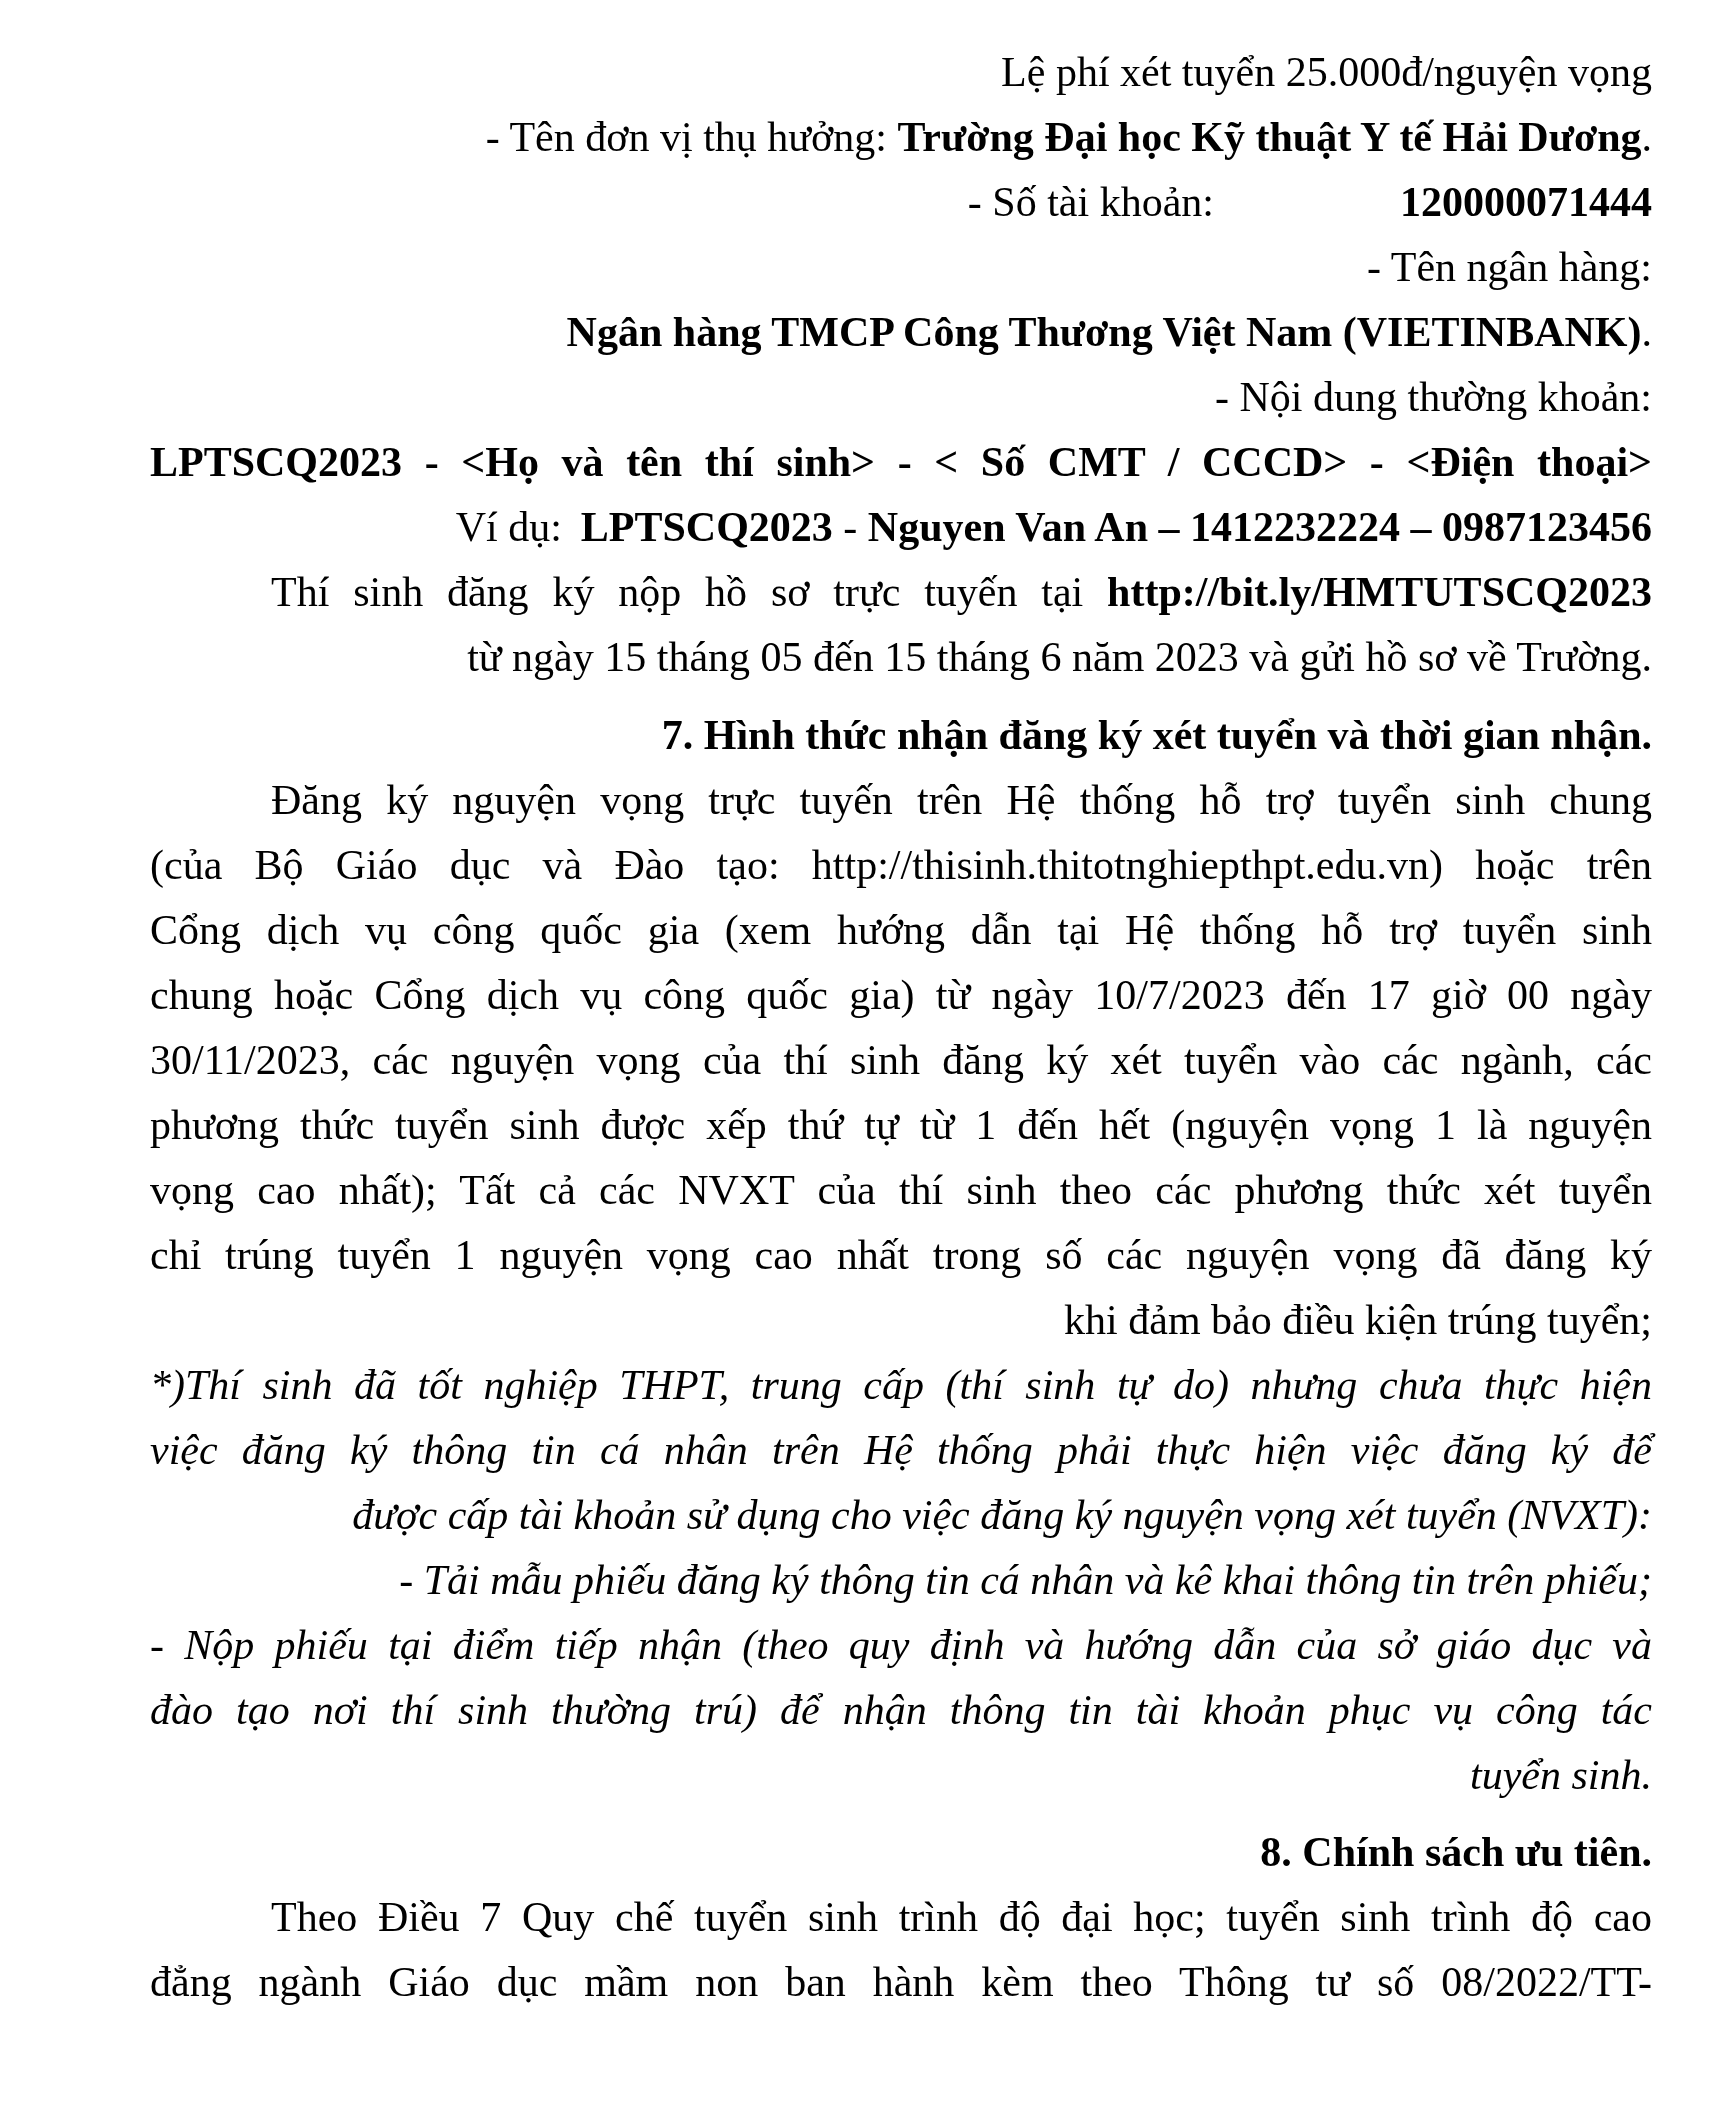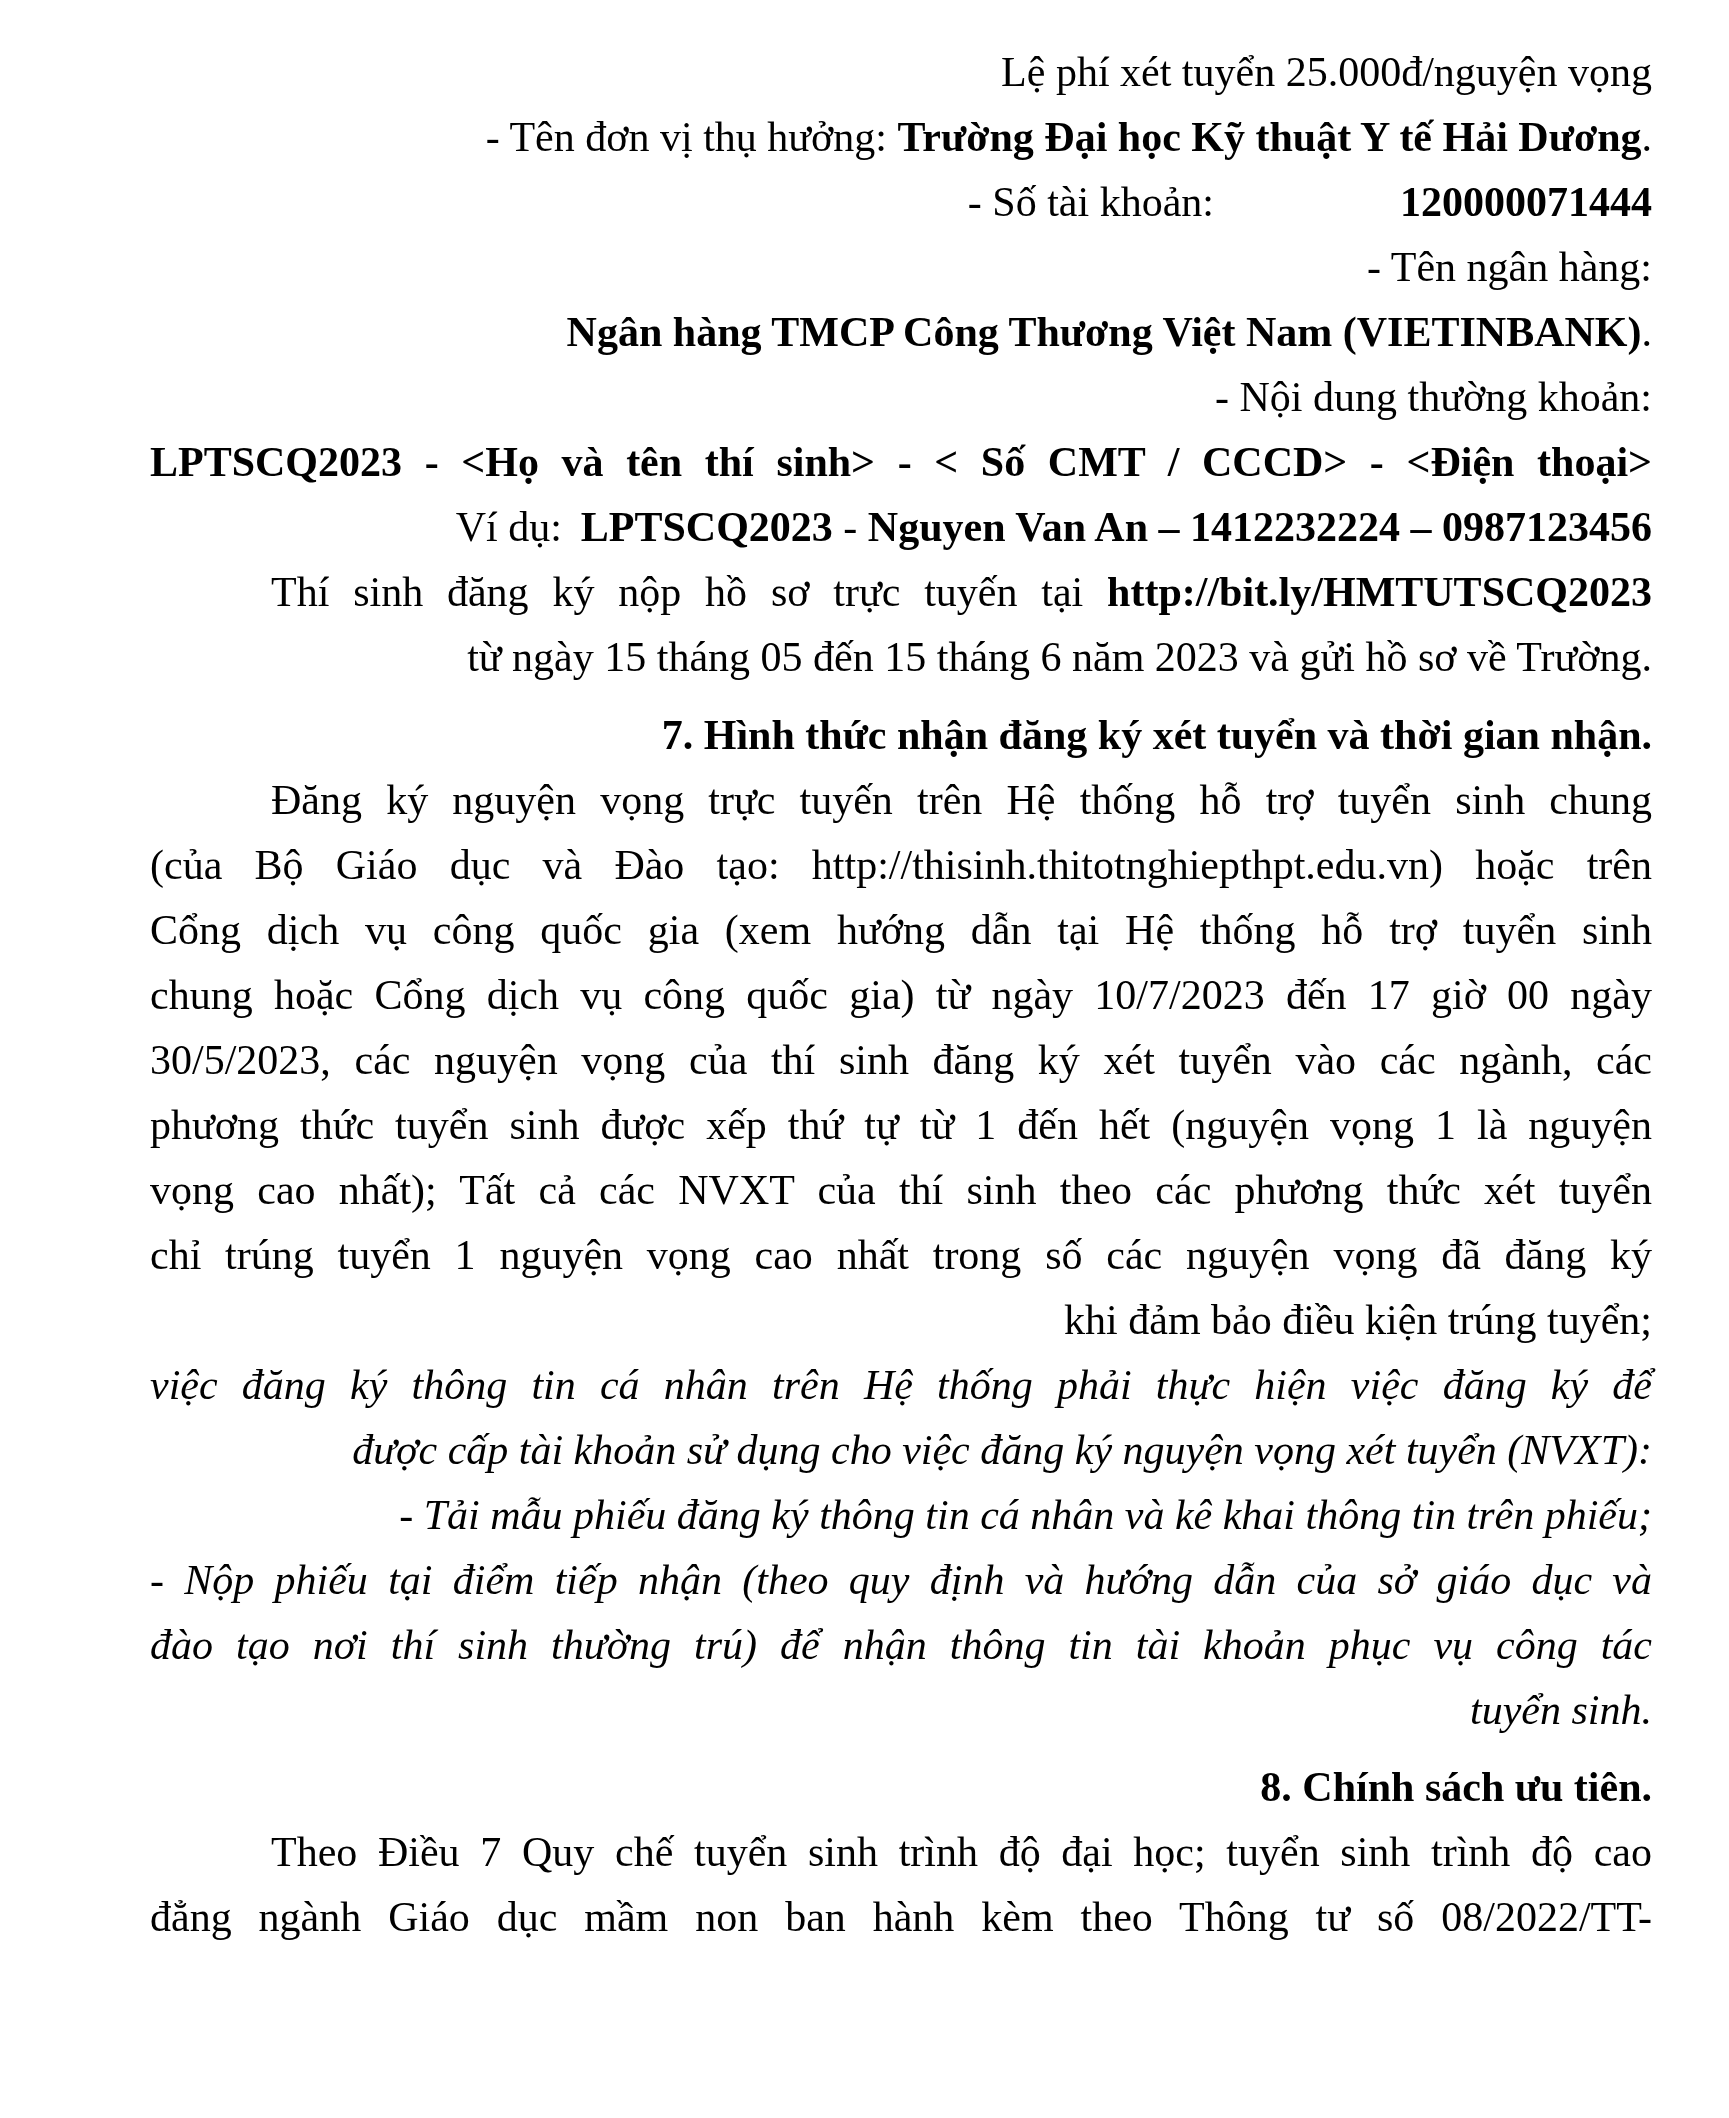--- a/index.html
+++ b/index.html
@@ -60,25 +60,26 @@
       <div class="line"><span>- Nội dung thường khoản:</span></div>
       <div class="line justify"><span class="b">LPTSCQ2023 - &lt;Họ và tên thí sinh&gt; - &lt; Số CMT / CCCD&gt; - &lt;Điện thoại&gt;</span></div>
       <div class="line" style="padding-left: 53px;"><span>Ví dụ:</span><span class="gap" style="width: 19px;"></span><span class="b">LPTSCQ2023</span><span> - </span><span class="b">Nguyen Van An – 1412232224 – 0987123456</span></div>
       <div class="line justify" style="padding-left: 121px;"><span>Thí sinh đăng ký nộp hồ sơ trực tuyến tại </span><span class="b">http://bit.ly/HMTUTSCQ2023</span></div>
       <div class="line"><span>từ ngày 15 tháng 05 đến 15 tháng 6 năm 2023 và gửi hồ sơ về Trường.</span></div>
       <div class="line space-before"><span class="b">7. Hình thức nhận đăng ký xét tuyển và thời gian nhận.</span></div>
       <div class="line justify" style="padding-left: 121px;"><span>Đăng ký nguyện vọng trực tuyến trên Hệ thống hỗ trợ tuyển sinh chung</span></div>
       <div class="line justify"><span>(của Bộ Giáo dục và Đào tạo: http://thisinh.thitotnghiepthpt.edu.vn) hoặc trên</span></div>
       <div class="line justify"><span>Cổng dịch vụ công quốc gia (xem hướng dẫn tại Hệ thống hỗ trợ tuyển sinh</span></div>
       <div class="line justify"><span>chung hoặc Cổng dịch vụ công quốc gia) từ ngày 10/7/2023 đến 17 giờ 00 ngày</span></div>
-      <div class="line justify"><span>30/5/2023, các nguyện vọng của thí sinh đăng ký xét tuyển vào các ngành, các</span></div>
+      <div class="line justify"><span>30/11/2023, các nguyện vọng của thí sinh đăng ký xét tuyển vào các ngành, các</span></div>
       <div class="line justify"><span>phương thức tuyển sinh được xếp thứ tự từ 1 đến hết (nguyện vọng 1 là nguyện</span></div>
       <div class="line justify"><span>vọng cao nhất); Tất cả các NVXT của thí sinh theo các phương thức xét tuyển</span></div>
       <div class="line justify"><span>chỉ trúng tuyển 1 nguyện vọng cao nhất trong số các nguyện vọng đã đăng ký</span></div>
       <div class="line"><span>khi đảm bảo điều kiện trúng tuyển;</span></div>
+      <div class="line justify italic"><span>*)Thí sinh đã tốt nghiệp THPT, trung cấp (thí sinh tự do) nhưng chưa thực hiện</span></div>
       <div class="line justify italic"><span>việc đăng ký thông tin cá nhân trên Hệ thống phải thực hiện việc đăng ký để</span></div>
       <div class="line italic"><span>được cấp tài khoản sử dụng cho việc đăng ký nguyện vọng xét tuyển (NVXT):</span></div>
       <div class="line italic"><span>- Tải mẫu phiếu đăng ký thông tin cá nhân và kê khai thông tin trên phiếu;</span></div>
       <div class="line justify italic"><span>- Nộp phiếu tại điểm tiếp nhận (theo quy định và hướng dẫn của sở giáo dục và</span></div>
       <div class="line justify italic"><span>đào tạo nơi thí sinh thường trú) để nhận thông tin tài khoản phục vụ công tác</span></div>
       <div class="line italic"><span>tuyển sinh.</span></div>
       <div class="line space-before"><span class="b">8. Chính sách ưu tiên.</span></div>
       <div class="line justify" style="padding-left: 121px;"><span>Theo Điều 7 Quy chế tuyển sinh trình độ đại học; tuyển sinh trình độ cao</span></div>
       <div class="line justify"><span>đẳng ngành Giáo dục mầm non ban hành kèm theo Thông tư số 08/2022/TT-</span></div>
     </div>

